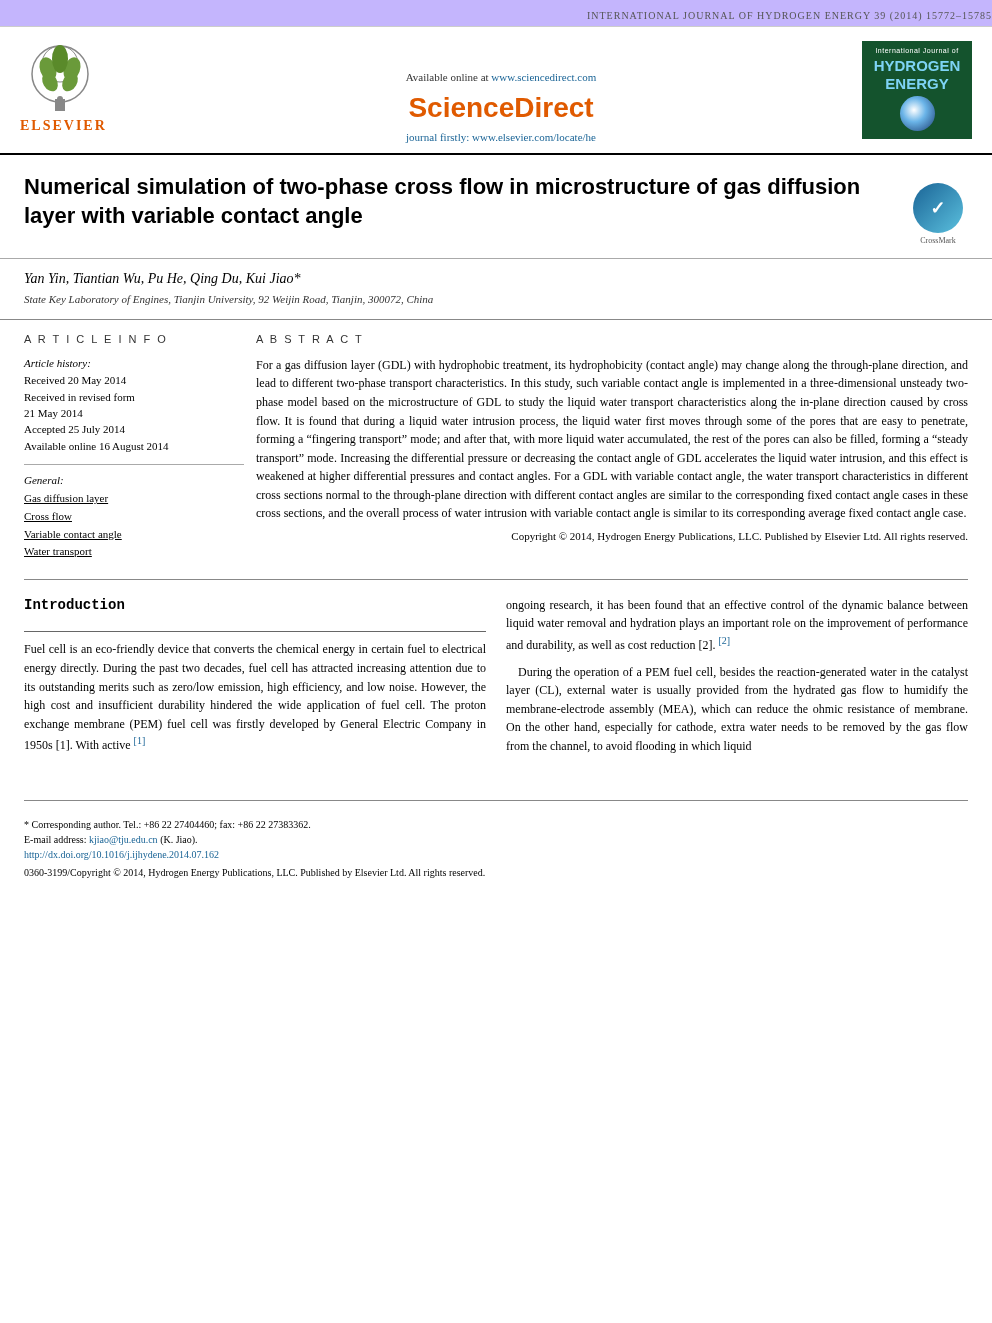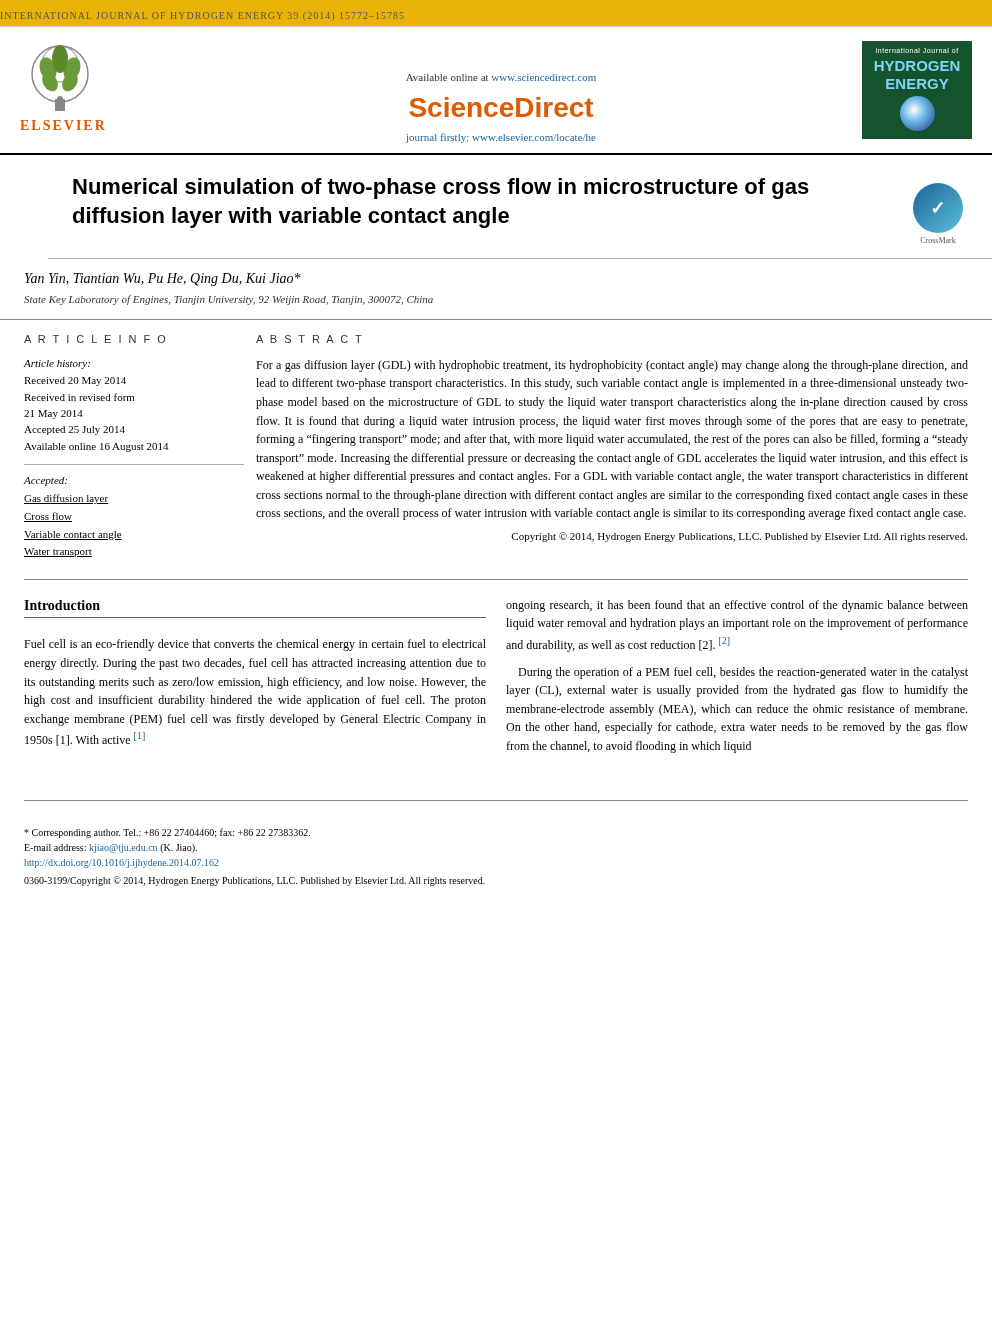--- a/index.html
+++ b/index.html
@@ -8,22 +8,22 @@
       background: #fff;
       color: #000;
       width: 992px;
       min-height: 1323px;
       font-size: 13px;
       line-height: 1.4;
     }
 
     
     .journal-header-bar {
-      background: #eab308;
-      text-align: left;
+      background: #c4b5fd;
+      text-align: right;
       padding: 6px 0 2px;
       border-bottom: 1px solid #ccc;
     }
     .journal-header-bar span {
       font-size: 10px;
       letter-spacing: 1px;
       color: #555;
       text-transform: uppercase;
     }
 
@@ -118,21 +118,20 @@
       margin: 3px auto;
     }
 
     
     .article-title-section {
       padding: 18px 24px 12px;
       border-bottom: 1px solid #aaa;
       display: flex;
       align-items: flex-start;
       justify-content: space-between;
-      margin-left: 48px;
     }
     .article-main-title {
       font-size: 22px;
       font-weight: bold;
       line-height: 1.3;
       flex: 1;
       padding-right: 20px;
       font-family: Arial, sans-serif;
     }
     .crossmark-logo {
@@ -251,24 +250,24 @@
       display: flex;
       gap: 20px;
     }
     .body-col {
       flex: 1;
     }
 
     .section-title {
       font-size: 14px;
       font-weight: bold;
-      font-family: Liberation Serif, serif;
-      margin-bottom: 17px;
+      font-family: Liberation Mono, monospace;
+      margin-bottom: 8px;
       border-bottom: 1px solid #666;
-      padding-bottom: 2px;
+      padding-bottom: 16px;
     }
     .body-text {
       font-size: 12px;
       line-height: 1.55;
       text-align: justify;
     }
     .body-text p {
       margin-bottom: 8px;
       text-indent: 1em;
     }
@@ -279,21 +278,21 @@
       color: #1a6496;
       text-decoration: none;
       font-size: 10px;
       vertical-align: super;
     }
 
     
     .footer-section {
       border-top: 1px solid #888;
       margin: 20px 24px 0;
-      padding-top: 24px;
+      padding-top: 16px;
       padding-bottom: 10px;
     }
     .footer-note {
       font-size: 10px;
       line-height: 1.5;
     }
     .footer-link {
       color: #1a6496;
       font-size: 10px;
       text-decoration: none;
@@ -376,21 +375,21 @@
     <div class="article-history">
       <div class="info-label">Article history:</div>
       <div class="info-item">Received 20 May 2014</div>
       <div class="info-item">Received in revised form</div>
       <div class="info-item">21 May 2014</div>
       <div class="info-item">Accepted 25 July 2014</div>
       <div class="info-item">Available online 16 August 2014</div>
     </div>
 
     <div class="keywords-section">
-      <div class="info-label">Accepted:</div>
+      <div class="info-label">General:</div>
       <div class="keyword-item">Gas diffusion layer</div>
       <div class="keyword-item">Cross flow</div>
       <div class="keyword-item">Variable contact angle</div>
       <div class="keyword-item">Water transport</div>
     </div>
   </div>
 
   <div class="right-col">
     <div class="col-heading">A B S T R A C T</div>
     <div class="abstract-text">For a gas diffusion layer (GDL) with hydrophobic treatment, its hydrophobicity (contact angle) may change along the through-plane direction, and lead to different two-phase transport characteristics. In this study, such variable contact angle is implemented in a three-dimensional unsteady two-phase model based on the microstructure of GDL to study the liquid water transport characteristics along the in-plane direction caused by cross flow. It is found that during a liquid water intrusion process, the liquid water first moves through some of the pores that are easy to penetrate, forming a “fingering transport” mode; and after that, with more liquid water accumulated, the rest of the pores can also be filled, forming a “steady transport” mode. Increasing the differential pressure or decreasing the contact angle of GDL accelerates the liquid water intrusion, and this effect is weakened at higher differential pressures and contact angles. For a GDL with variable contact angle, the water transport characteristics in different cross sections normal to the through-plane direction with different contact angles are similar to the corresponding fixed contact angle cases in these cross sections, and the overall process of water intrusion with variable contact angle is similar to its corresponding average fixed contact angle case.</div>

